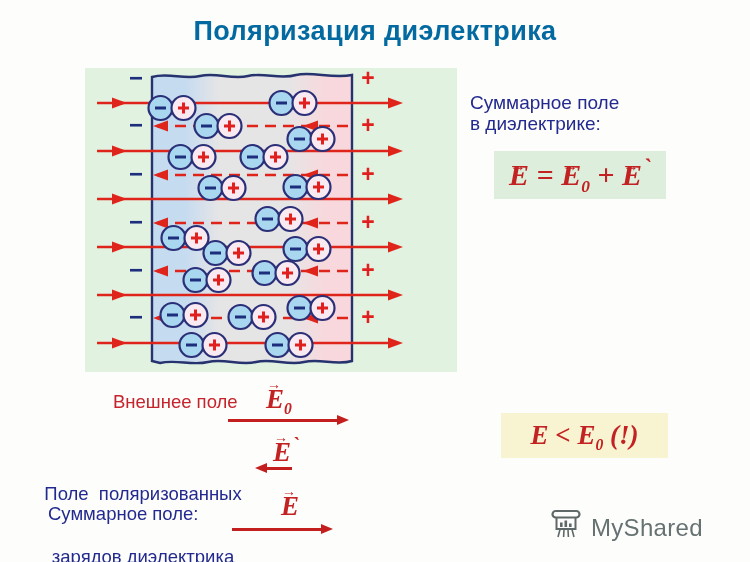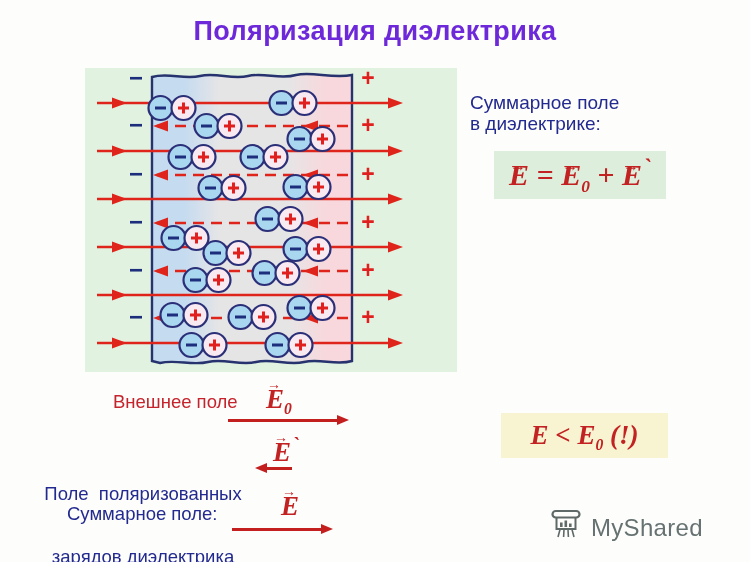--- a/index.html
+++ b/index.html
@@ -1,20 +1,20 @@
 <!DOCTYPE html>
 <html><head>
 <meta charset="utf-8">
 <style>
   html,body{margin:0;padding:0;background:#888;}
   .slide{position:relative;width:750px;height:562px;background:#fdfdfc;overflow:hidden;
          font-family:"Liberation Sans",sans-serif;margin:0 auto;}
   .abs{position:absolute;}
   .page-title{left:0;right:0;top:16px;text-align:center;font-size:27px;font-weight:bold;
-              color:#6d28d9;letter-spacing:0.4px;}
+              color:#0369a1;letter-spacing:0.4px;}
   #diagram{left:85px;top:68px;width:372px;height:304px;}
   
   .navy{color:#232a8f;}
   .sum-label{left:470px;top:92px;width:230px;font-size:19px;line-height:21px;}
   .mod-label{left:470px;top:245px;width:230px;text-align:center;font-size:19px;}
   .fbox{position:absolute;text-align:center;}
   .fbox.green{background:#ddeedd;}
   .fbox.yellow{background:#f8f4d2;}
   .formula{display:block;font-family:"Liberation Serif",serif;font-style:italic;font-weight:bold;
            color:#c32222;white-space:pre;}
@@ -27,21 +27,21 @@
   
   .vec{position:relative;display:inline-block;}
   .vec .arr{position:absolute;left:0.08em;top:-0.58em;font-size:0.52em;font-style:normal;
             font-weight:bold;}
   sub{font-size:0.58em;}
   .prime{font-size:0.8em;position:relative;top:-0.42em;margin-left:1px;}
   
   .ext-label{left:113px;top:391px;font-size:18.5px;color:#c5242c;}
   .pol-label{left:36px;top:441px;width:214px;text-align:center;font-size:18.5px;line-height:21px;
              white-space:pre-wrap;}
-  .tot-label{left:48px;top:503px;font-size:18.5px;margin-left:19px;}
+  .tot-label{left:48px;top:503px;font-size:18.5px;}
   .sym{position:absolute;font-family:"Liberation Serif",serif;font-style:italic;font-weight:bold;
        color:#c32222;font-size:27px;white-space:pre;}
   .ext-sym{left:266px;top:384px;}
   .pol-sym{left:273px;top:437px;}
   .tot-sym{left:281px;top:491px;}
   .harrow{position:absolute;border-top:3px solid #c41f1f;}
   .harrow:after{content:"";position:absolute;top:-7px;width:0;height:0;
                 border-top:5.5px solid transparent;border-bottom:5.5px solid transparent;}
   .harrow.right:after{right:-11px;border-left:12px solid #c41f1f;}
   .harrow.left:after{left:-11px;border-right:12px solid #c41f1f;}

